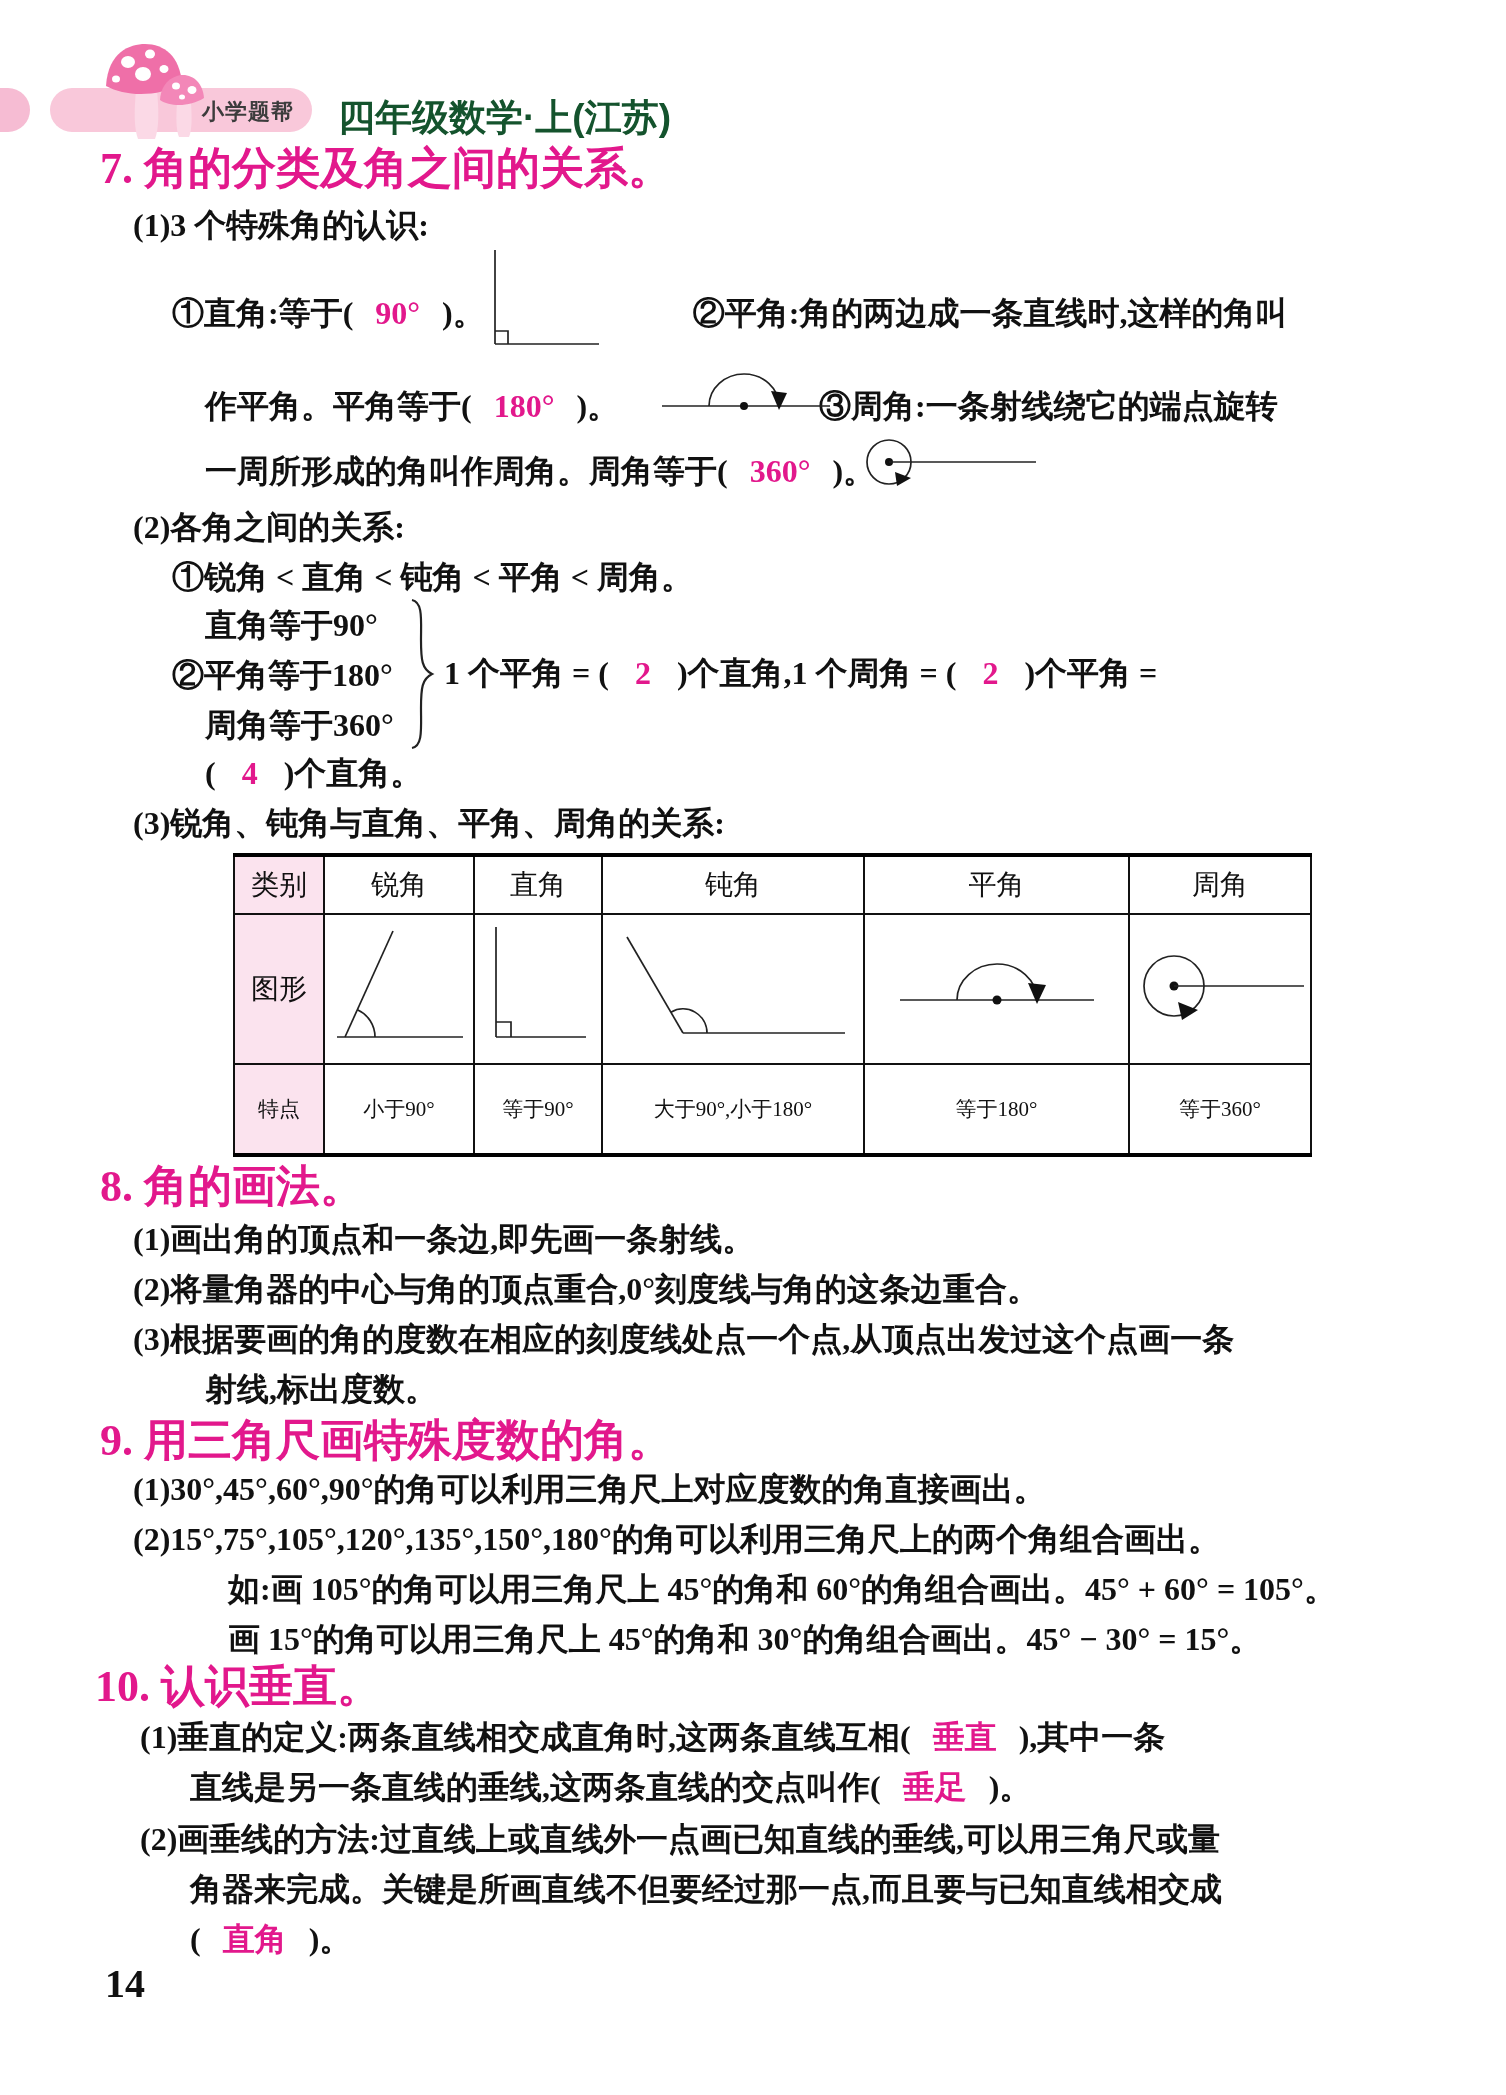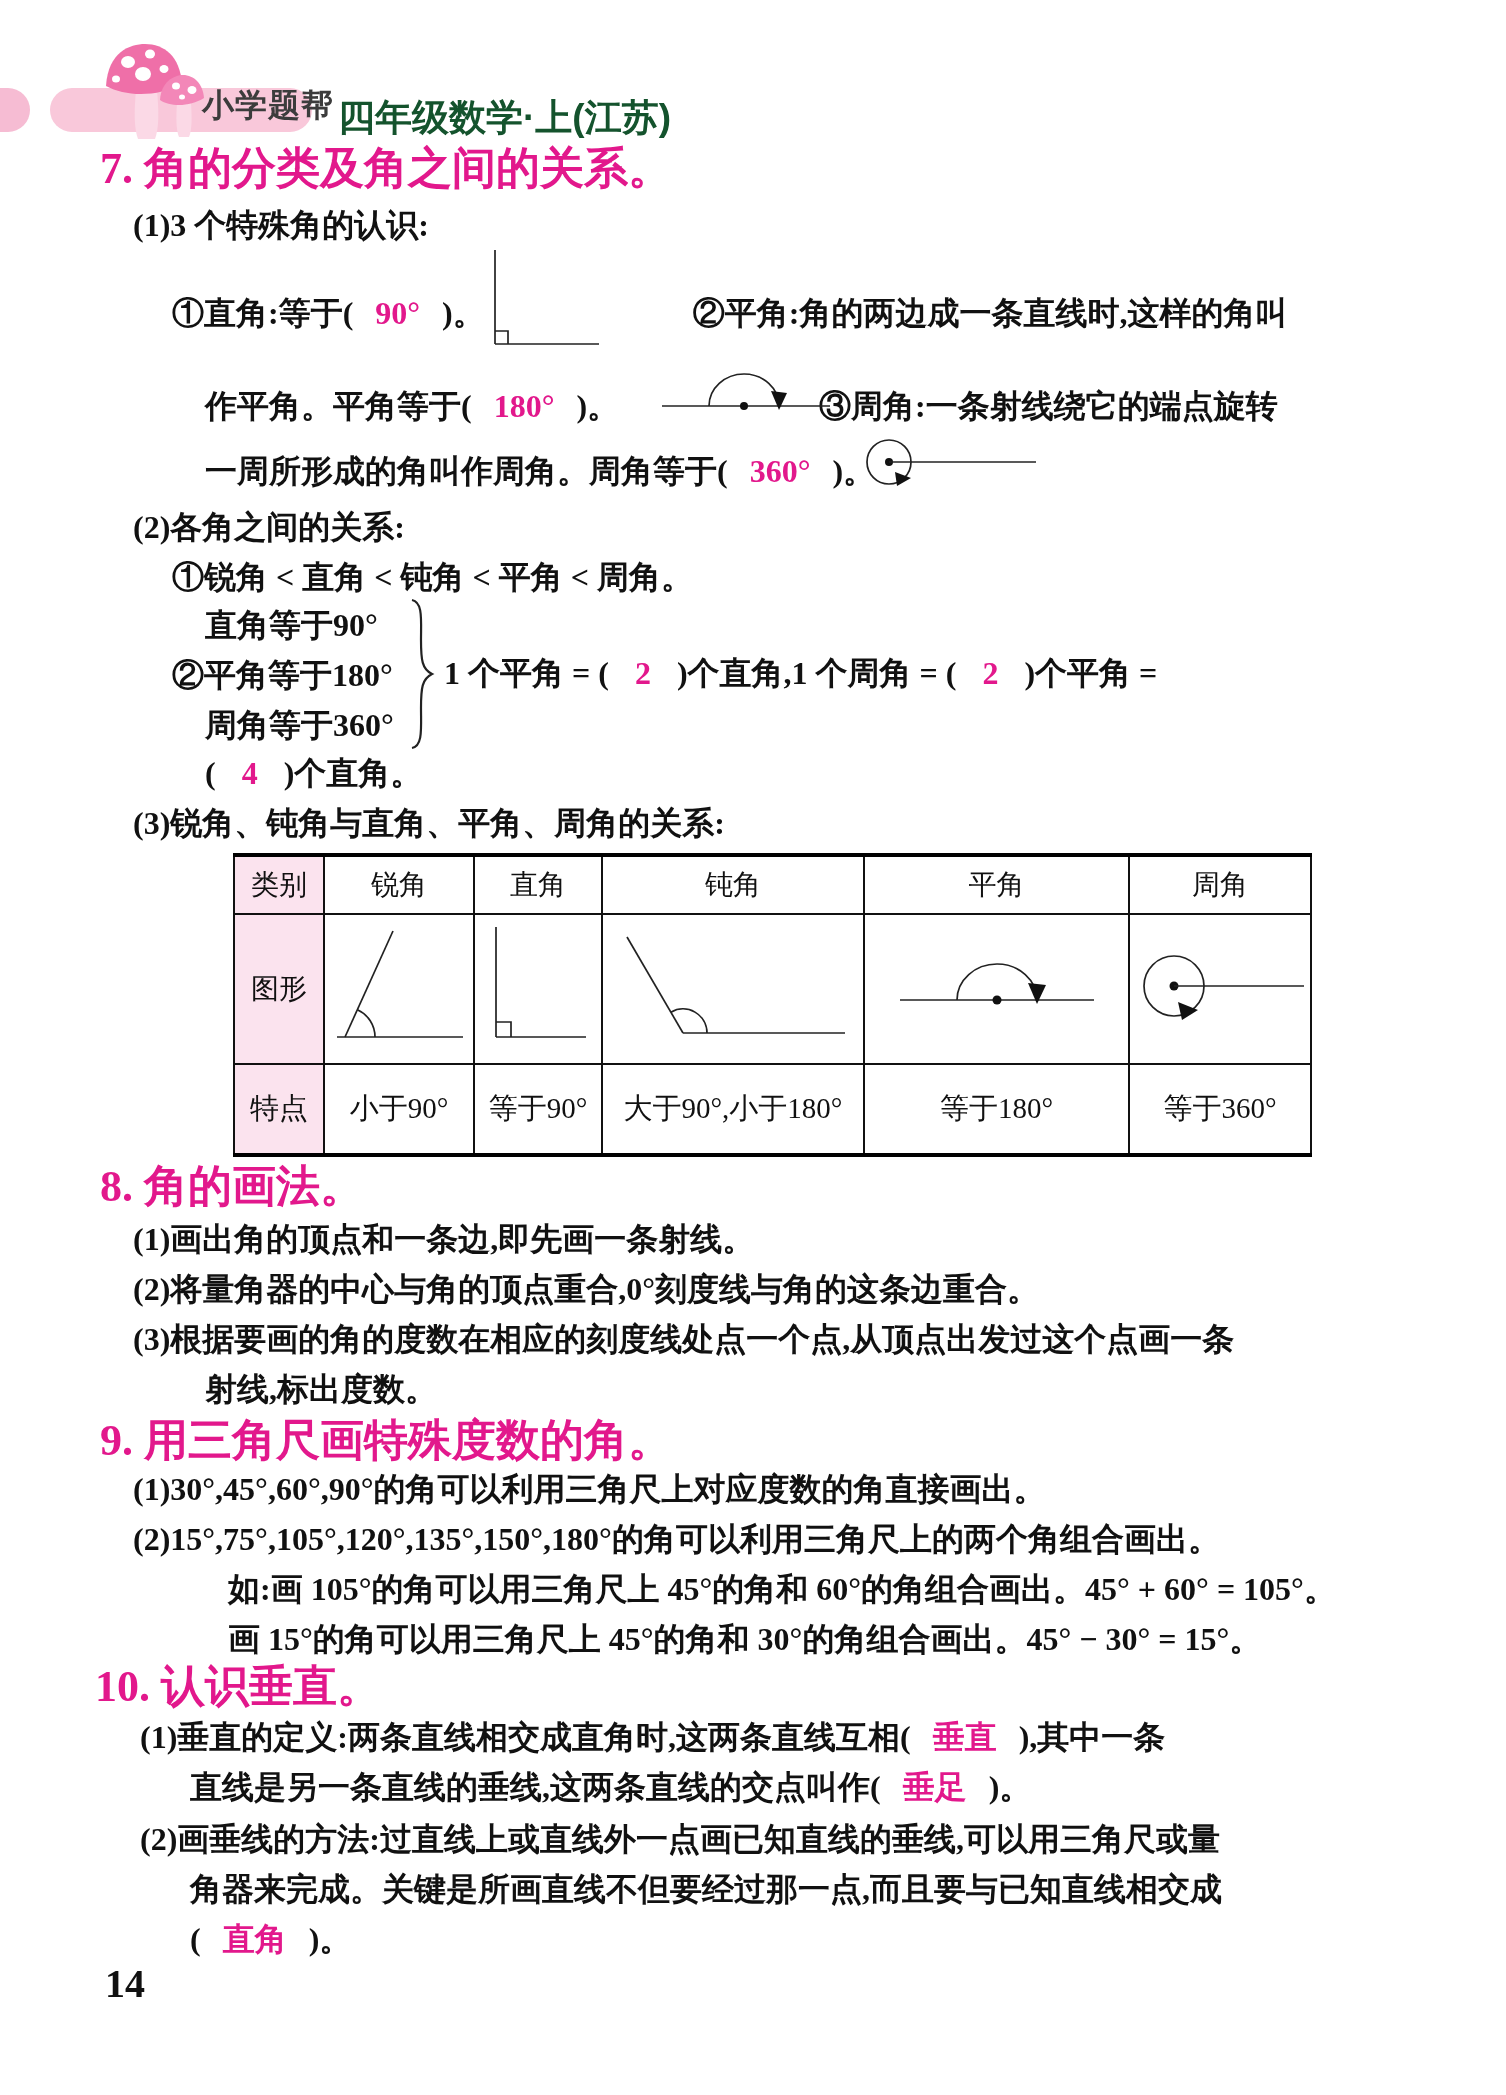--- a/index.html
+++ b/index.html
@@ -21,39 +21,39 @@
   .gap{display:inline-block;}
   .fig{position:absolute;}
   .st{stroke:#222;stroke-width:1.7;fill:none;}
   .dot{fill:#111;}
   .arrow{fill:#111;}
 
   
   .hd-strip{position:absolute;left:0;top:88px;width:30px;height:44px;background:#f6bcd3;border-radius:0 22px 22px 0;}
   .hd-bar{position:absolute;left:50px;top:88px;width:262px;height:44px;background:var(--bar-pink);border-radius:22px;}
   .hd-mushrooms{position:absolute;left:98px;top:40px;}
-  .hd-logo{position:absolute;left:202px;top:84px;font-family:"Liberation Sans","DejaVu Sans",sans-serif;font-weight:bold;font-size:32px;color:#3c3c3c;letter-spacing:1px;}
+  .hd-logo{position:absolute;left:202px;top:97px;font-family:"Liberation Sans","DejaVu Sans",sans-serif;font-weight:bold;font-size:22px;color:#3c3c3c;letter-spacing:1px;}
   .hd-title{position:absolute;left:338px;top:86px;font-family:"Liberation Sans","DejaVu Sans",sans-serif;font-weight:bold;font-size:37px;color:#14532d;margin-top:7px;}
 
   
   .brace-svg{position:absolute;left:408px;top:598px;}
 
   
   .angle-table{
     position:absolute;left:233px;top:853px;width:1077px;
     border-collapse:collapse;table-layout:fixed;
     border-top:4px solid #000;border-bottom:4px solid #000;
   }
   .angle-table td{
     border:2px solid #111;text-align:center;vertical-align:middle;
     font-size:28px;padding:0;overflow:hidden;
   }
   .angle-table tr.thead-row td{height:56px;}
   .angle-table tr.fig-row td{height:148px;}
-  .angle-table tr.feat-row td{height:88px;font-size:29px;font-family:Liberation Serif, serif;}
+  .angle-table tr.feat-row td{height:88px;font-size:21px;font-family:Liberation Serif, serif;}
   .pinkcell{background:var(--cell-pink);}
 
   .page-num{position:absolute;left:105px;top:1960px;font-size:40px;font-weight:bold;}
 </style>
 </head>
 <body>
 
 <div class="page">
 
   <div class="hd-strip"></div>

